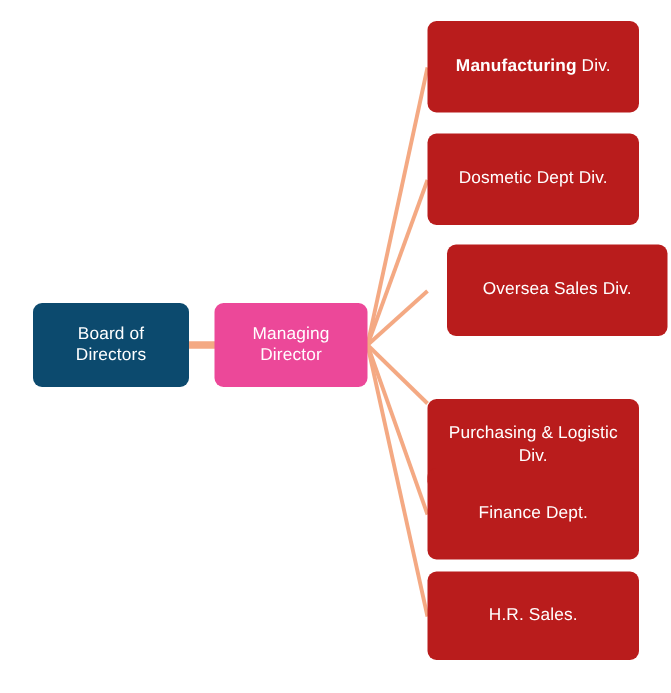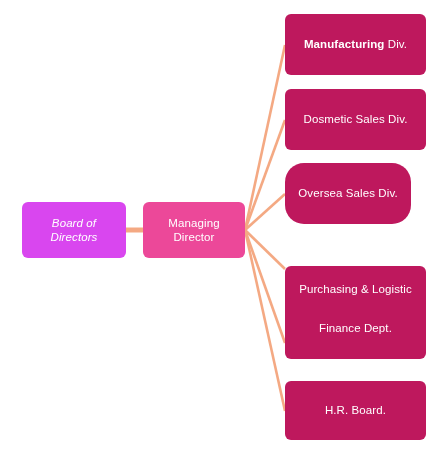--- a/index.html
+++ b/index.html
@@ -35,28 +35,27 @@
     text-align: center;
     color: #ffffff;
     font-size: 11.5px;
     line-height: 1.25;
     letter-spacing: 0.1px;
     padding: 2px 8px;
     z-index: 3;
     -webkit-font-smoothing: antialiased;
   }
   .node-board {
-    background: #d946ef;
-    font-style: italic;
+    background: #0c4a6e;
   }
   .node-managing {
     background: #ec4899;
   }
   .node-division {
-    background: #be185d;
+    background: #b91c1c;
   }
   .node-label {
     white-space: normal;
   }
   .node-label .emph {
     font-weight: bold;
   }
 </style>
 </head>
 <body>
@@ -81,32 +80,32 @@
 
   <div class="node node-managing" style="left:143px; top:202px; width:102px; height:56px;">
     <span class="node-label">Managing Director</span>
   </div>
 
   <div class="node node-division" style="left:285px; top:14px; width:141px; height:61px;">
     <span class="node-label"><span class="emph">Manufacturing</span><span> Div.</span></span>
   </div>
 
   <div class="node node-division" style="left:285px; top:89px; width:141px; height:61px;">
-    <span class="node-label">Dosmetic Sales Div.</span>
+    <span class="node-label">Dosmetic Dept Div.</span>
   </div>
 
-  <div class="node node-division" style="left:285px; top:163px; width:126px; height:61px;border-radius:19px;">
+  <div class="node node-division" style="left:298px; top:163px; width:147px; height:61px;">
     <span class="node-label">Oversea Sales Div.</span>
   </div>
 
   <div class="node node-division" style="left:285px; top:238px; width:141px; height:61px;margin-top:28px;">
     <span class="node-label">Purchasing &amp; Logistic Div.</span>
   </div>
 
-  <div class="node node-division" style="left:285px; top:298px; width:141px; height:61px;">
+  <div class="node node-division" style="left:285px; top:312px; width:141px; height:61px;">
     <span class="node-label">Finance Dept.</span>
   </div>
 
   <div class="node node-division" style="left:285px; top:381px; width:141px; height:59px;">
-    <span class="node-label">H.R. Board.</span>
+    <span class="node-label">H.R. Sales.</span>
   </div>
 
 </div>
 
 </body></html>

